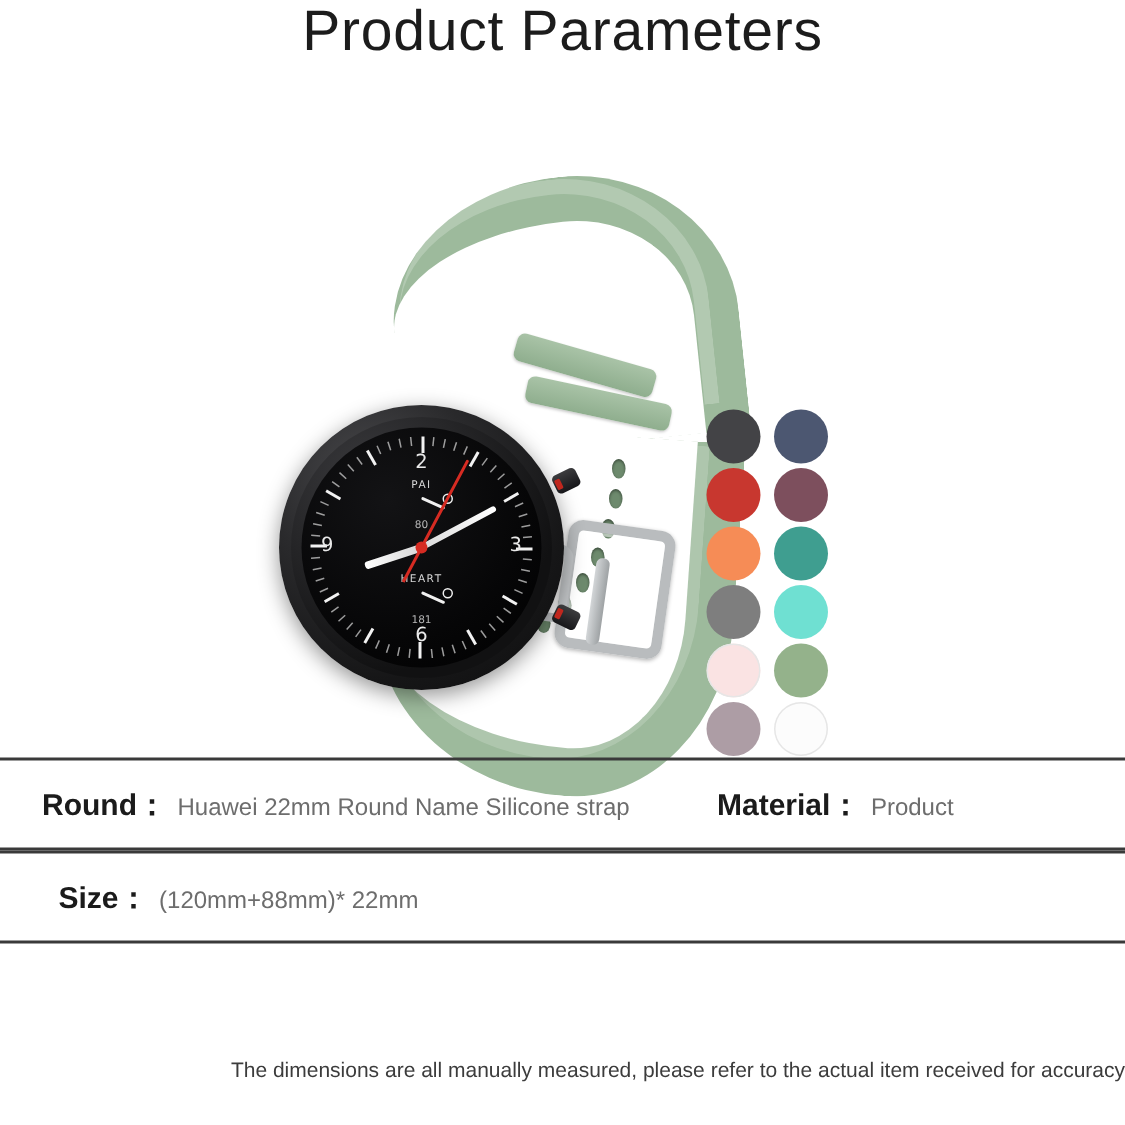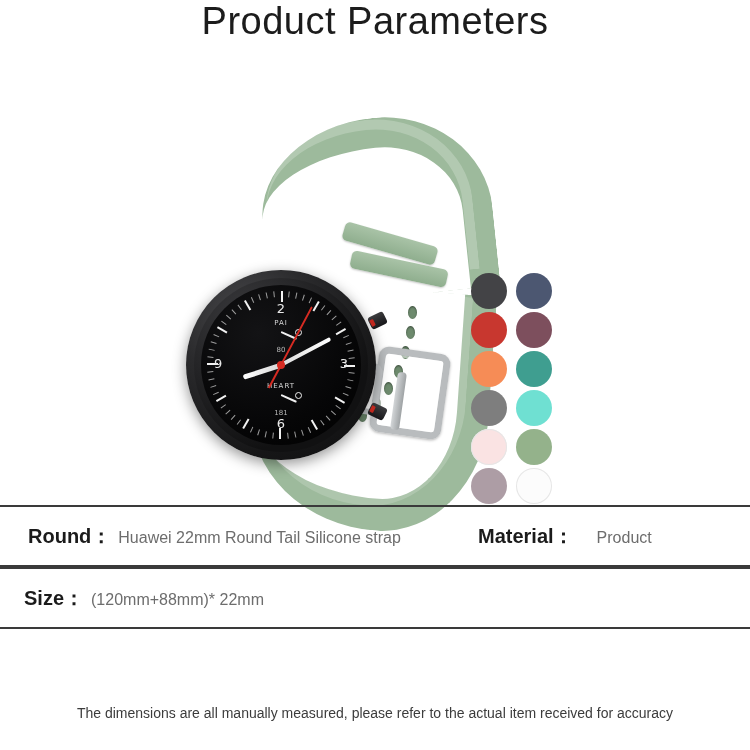--- a/index.html
+++ b/index.html
@@ -374,42 +374,42 @@
     position: relative;
     height: 58px;
     display: flex;
     align-items: center;
   }
   .spec-cell {
     display: flex;
     align-items: baseline;
   }
   .cell-left { position: absolute; left: 28px; }
-  .cell-right { position: absolute; left: 478px; gap: 16px; }
-  .cell-full { position: absolute; left: 24px; }
+  .cell-right { position: absolute; left: 478px; }
+  .cell-full { position: absolute; left: 39px; }
   .spec-label {
     font-size: 20px;
     font-weight: 700;
     color: #1b1b1b;
     white-space: nowrap;
     font-family: "Liberation Sans", sans-serif;
   }
   .spec-value {
     font-size: 16px;
     color: #6d6d6d;
     margin-left: 7px;
     white-space: nowrap;
     font-family: "Liberation Sans", sans-serif;
   }
   .footer-note {
     position: absolute;
     left: 0;
     top: 705px;
     width: 750px;
-    text-align: center;
+    text-align: right;
     font-size: 14px;
     color: #3c3c3c;
   }
 </style>
 </head>
 <body>
 
 <div class="title-area">
   <div class="page-title">Product Parameters</div>
 </div>
@@ -582,21 +582,21 @@
     </div>
 </div>
 
 <div class="spec-table">
 
   <div class="divider"></div>
 
   <div class="spec-row">
     <div class="spec-cell cell-left">
       <span class="spec-label">Round：</span>
-      <span class="spec-value">Huawei 22mm Round Tail Silicone strap</span>
+      <span class="spec-value">Huawei 22mm Round Name Silicone strap</span>
     </div>
     <div class="spec-cell cell-right">
       <span class="spec-label">Material：</span>
       <span class="spec-value">Product</span>
     </div>
   </div>
 
   <div class="divider"></div>
 
 

